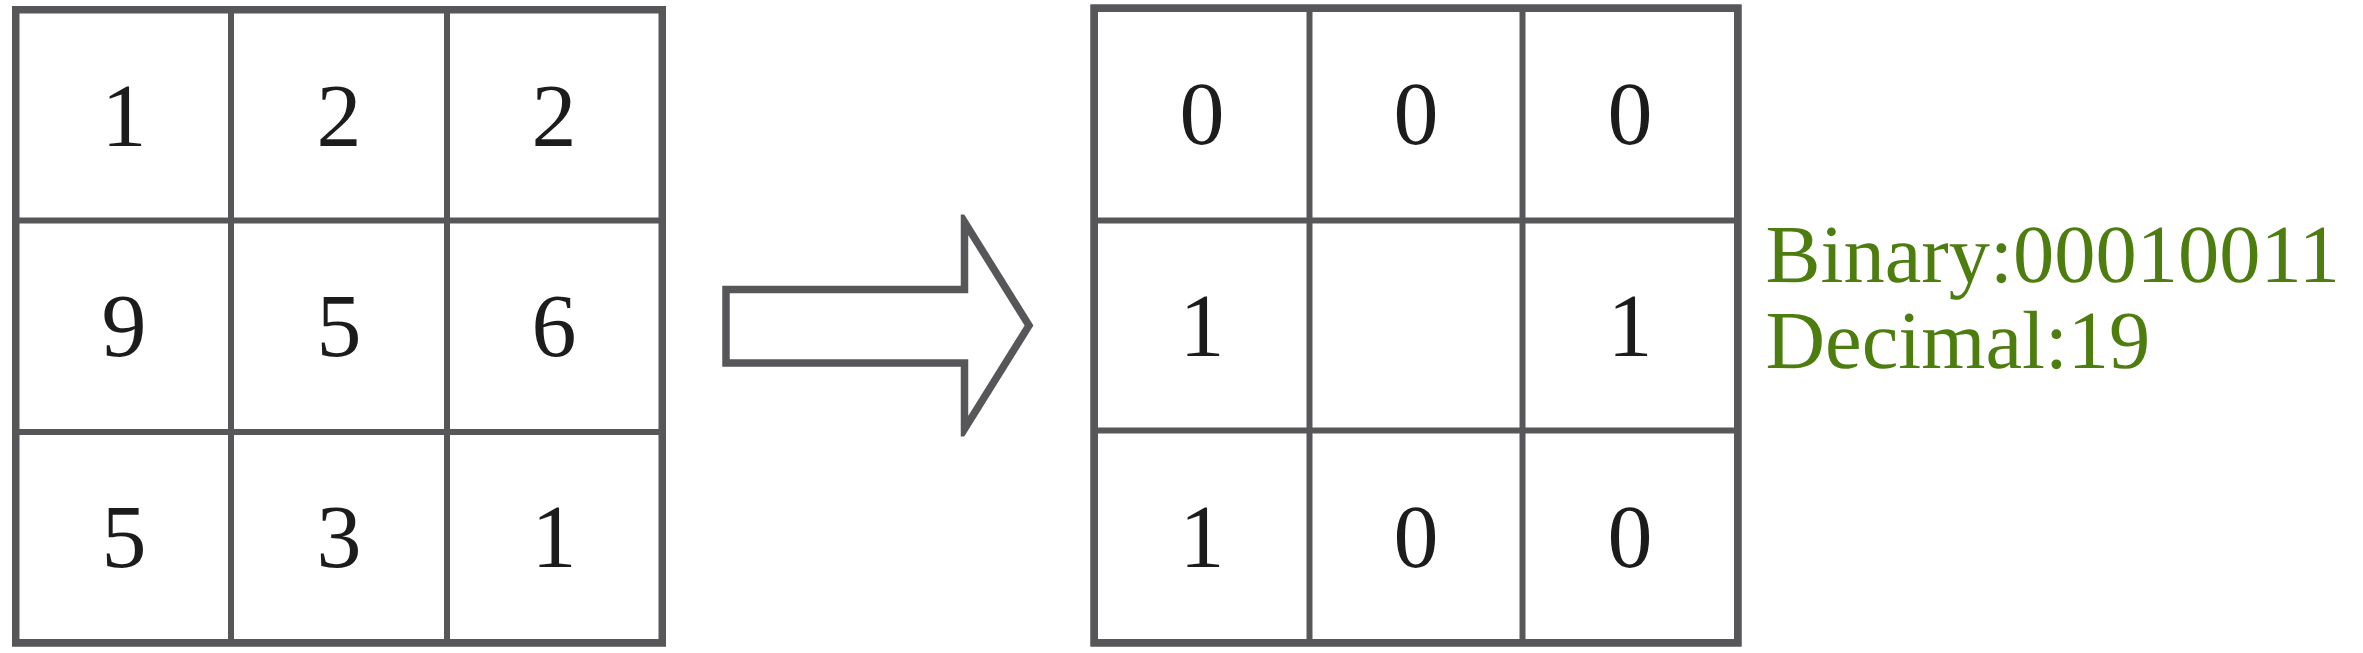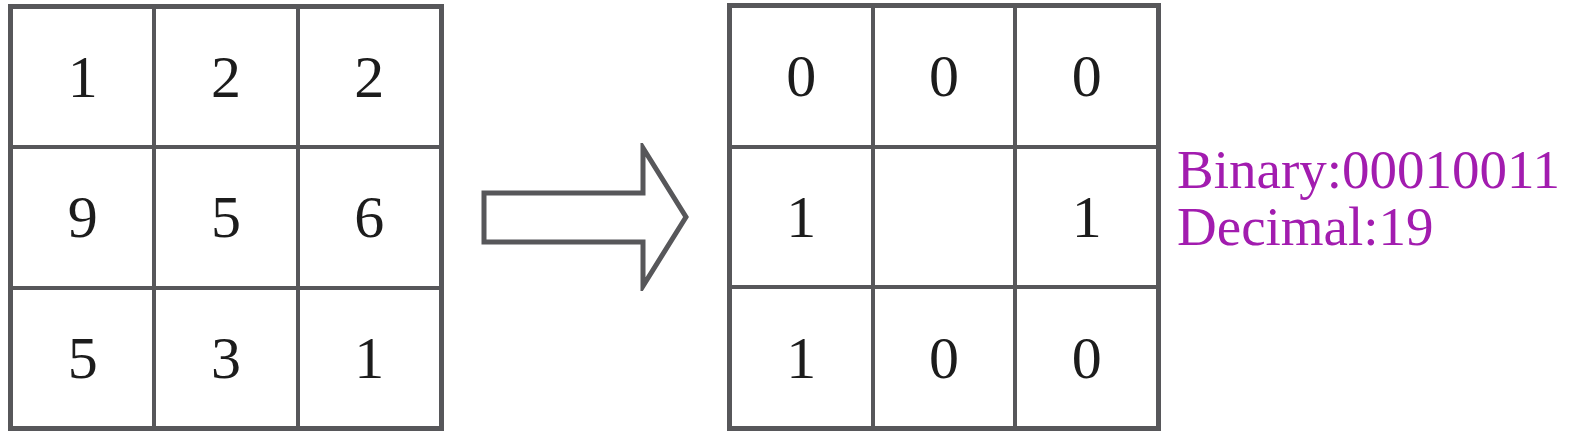--- a/index.html
+++ b/index.html
@@ -52,21 +52,21 @@
     top: 143px;
     width: 210px;
     height: 148px;
   }
   .annotation {
     position: absolute;
     left: 1177px;
     top: 141px;
     font-size: 55px;
     line-height: 1.04;
-    color: #a21caf;
+    color: #4d7c0f;
     white-space: nowrap;
   }
   .annotation div {
     margin: 0;
   }
 </style>
 </head>
 <body>
 
 <div class="canvas">

